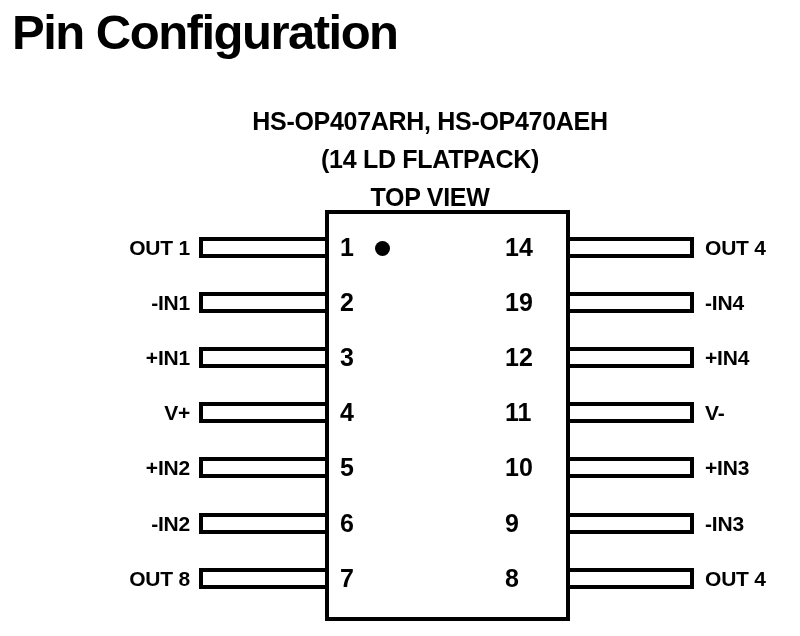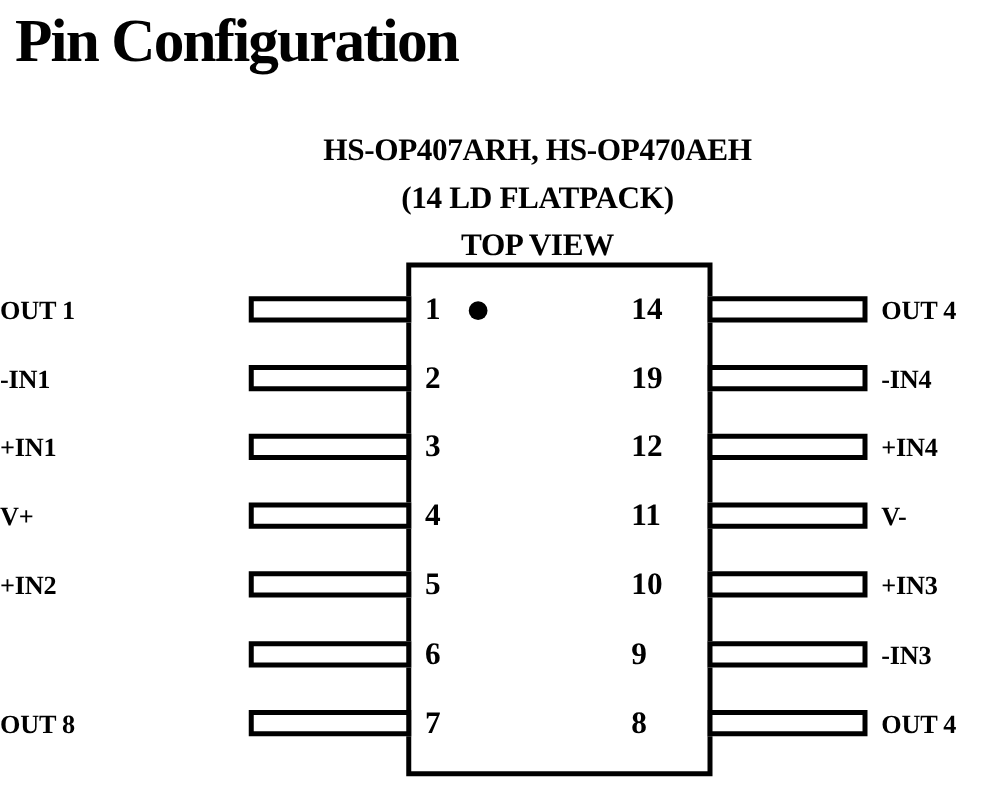--- a/index.html
+++ b/index.html
@@ -1,19 +1,19 @@
 <!DOCTYPE html>
 <html><head>
 <meta charset="utf-8">
 <style>
   :root { --ink: #000000; --paper: #ffffff; }
   * { margin: 0; padding: 0; box-sizing: border-box; }
   html, body { width: 800px; height: 636px; background: var(--paper); overflow: hidden; }
   body { font-family: "Liberation Sans", "DejaVu Sans", sans-serif; color: var(--ink); }
-  .stage { position: relative; width: 800px; height: 636px; background: var(--paper); font-family: Liberation Serif, serif; }
+  .stage { position: relative; width: 800px; height: 636px; background: var(--paper); }
 
   .page-title {
     position: absolute; left: 12px; top: 4px;
     font-size: 49px; font-weight: bold; letter-spacing: -1.5px;
     white-space: nowrap;
   }
 
   .subtitle {
     position: absolute; left: 170px; top: 78px; width: 520px;
     text-align: center; font-size: 25px; font-weight: bold;
@@ -31,21 +31,21 @@
     width: 15px; height: 15px; border-radius: 50%;
     background: var(--ink);
   }
 
   .pin-row { position: absolute; left: 0; width: 800px; height: 24px; }
 
   .plabel {
     position: absolute; top: 0; font-size: 21px; font-weight: bold;
     line-height: 24px; white-space: nowrap; letter-spacing: -0.2px;
   }
-  .pin-row.left  .plabel { left: 0; width: 190px; text-align: left; }
+  .pin-row.left  .plabel { left: 0; width: 190px; text-align: right; }
   .pin-row.right .plabel { left: 705px; text-align: center; }
 
   .lead {
     position: absolute; top: 1px; height: 21px;
     border: 4px solid var(--ink); background: var(--paper);
   }
   .pin-row.left  .lead { left: 199px; width: 130px; }
   .pin-row.right .lead { left: 566px; width: 128px; }
 
   .pnum {
@@ -90,20 +90,21 @@
     <span class="plabel">V+</span>
     <span class="lead"></span>
     <span class="pnum">4</span>
   </div>
   <div class="pin-row left" style="top:456px">
     <span class="plabel">+IN2</span>
     <span class="lead"></span>
     <span class="pnum">5</span>
   </div>
   <div class="pin-row left" style="top:512px">
+    <span class="plabel">-IN2</span>
     <span class="lead"></span>
     <span class="pnum">6</span>
   </div>
   <div class="pin-row left" style="top:567px">
     <span class="plabel">OUT 8</span>
     <span class="lead"></span>
     <span class="pnum">7</span>
   </div>
 
   <div class="pin-row right" style="top:236px">

